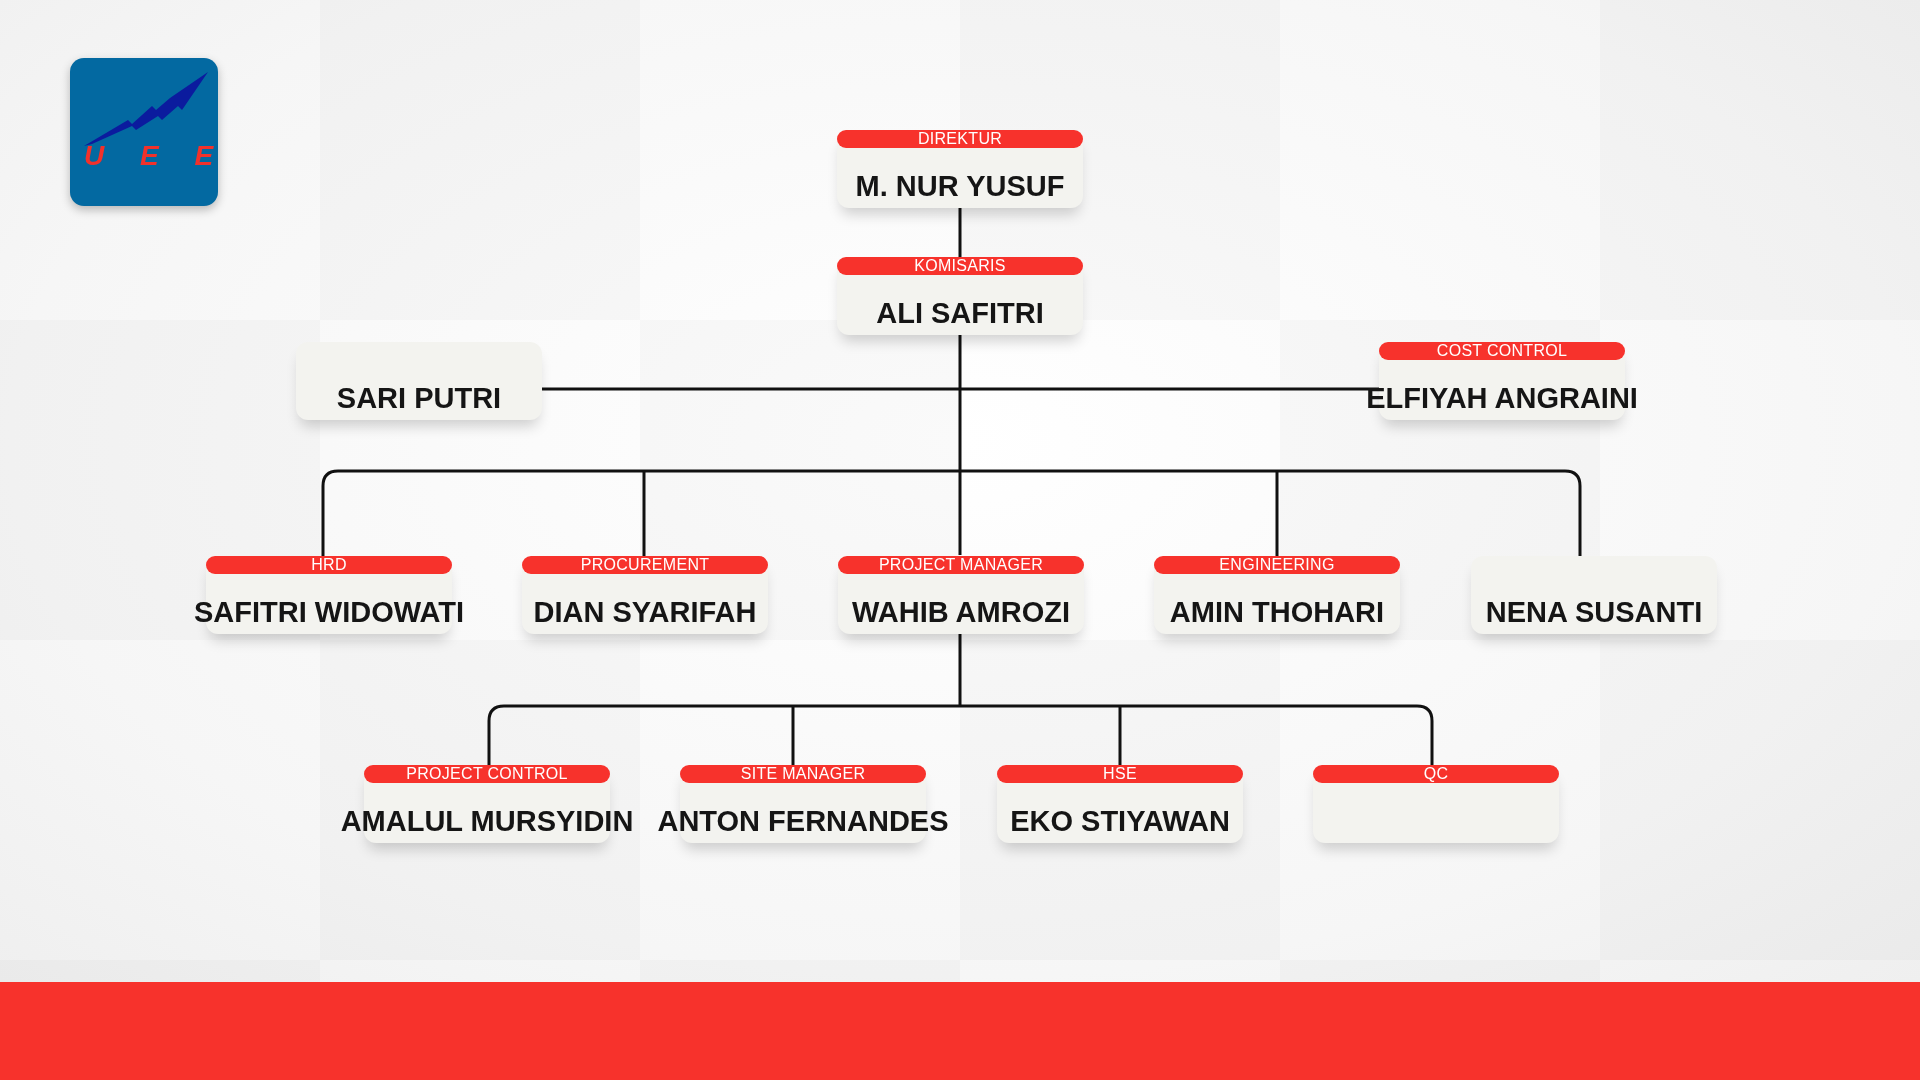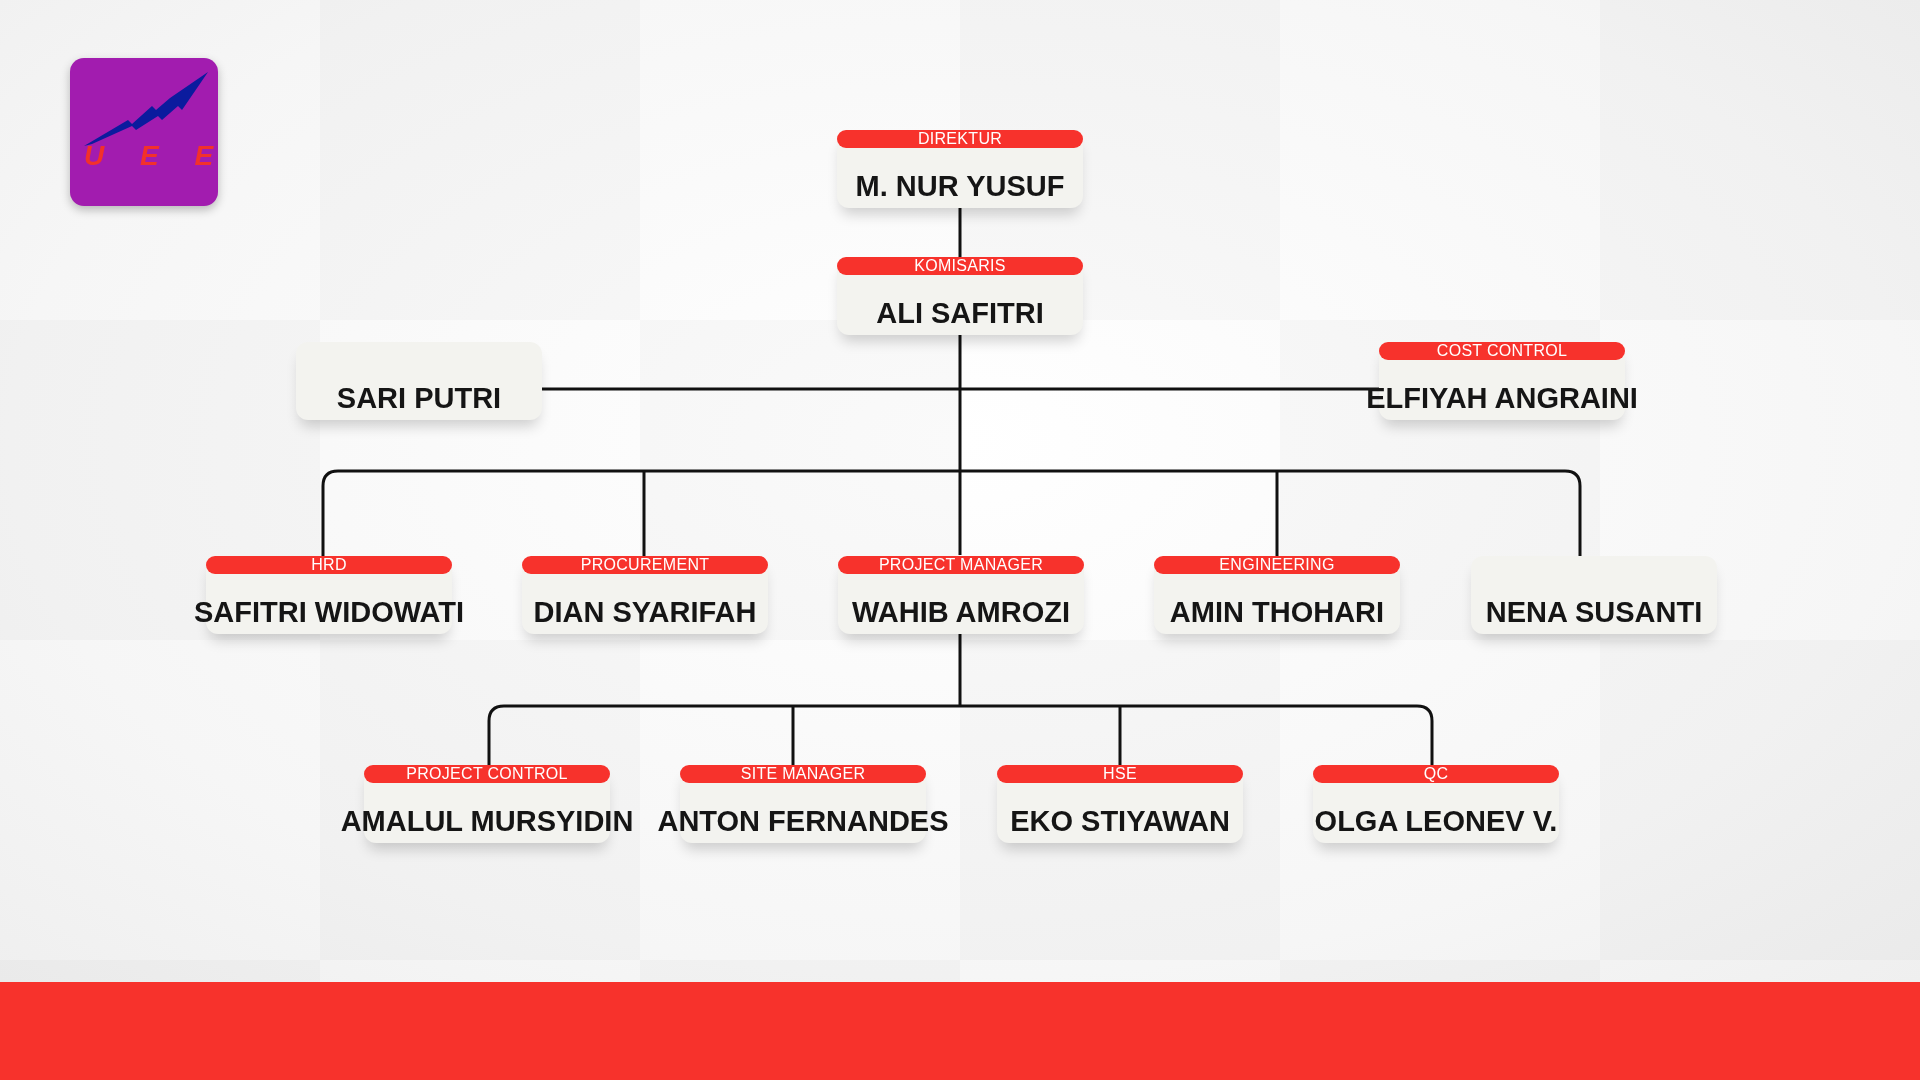--- a/index.html
+++ b/index.html
@@ -17,21 +17,21 @@
       radial-gradient(ellipse at 50% 45%, #ffffff 0%, #f6f6f6 70%, #efefef 100%);
     background-size: 640px 640px, 640px 640px, 100% 100%;
     background-position: 0 0, 320px 320px, 0 0;
   }
   .footer {
     position: absolute; left: 0; top: 982px; width: 1920px; height: 98px;
     background: #f7322c;
   }
   .logo {
     position: absolute; left: 70px; top: 58px; width: 148px; height: 148px;
-    background: #a21caf; border-radius: 14px;
+    background: #0369a1; border-radius: 14px;
     box-shadow: 0 4px 10px rgba(0,0,0,0.25);
   }
   .logo svg { position: absolute; left: 0; top: 0; }
   .connectors { position: absolute; left: 0; top: 0; }
   .card {
     position: absolute; width: 246px; height: 78px;
     background: #f3f3ef; border-radius: 12px;
     box-shadow: 0 10px 14px -4px rgba(0,0,0,0.18);
   }
   .card .role {
@@ -121,16 +121,15 @@
 <div class="card" style="left:680px; top:765px;">
   <div class="role">SITE MANAGER</div>
   <div class="name">ANTON FERNANDES</div>
 </div>
 <div class="card" style="left:997px; top:765px;">
   <div class="role">HSE</div>
   <div class="name">EKO STIYAWAN</div>
 </div>
 <div class="card" style="left:1313px; top:765px;text-align:center;">
   <div class="role">QC</div>
-  <div class="name">OLGA LEONEV V.</div>
 </div>
 
 <div class="footer"></div>
 
 </body></html>

